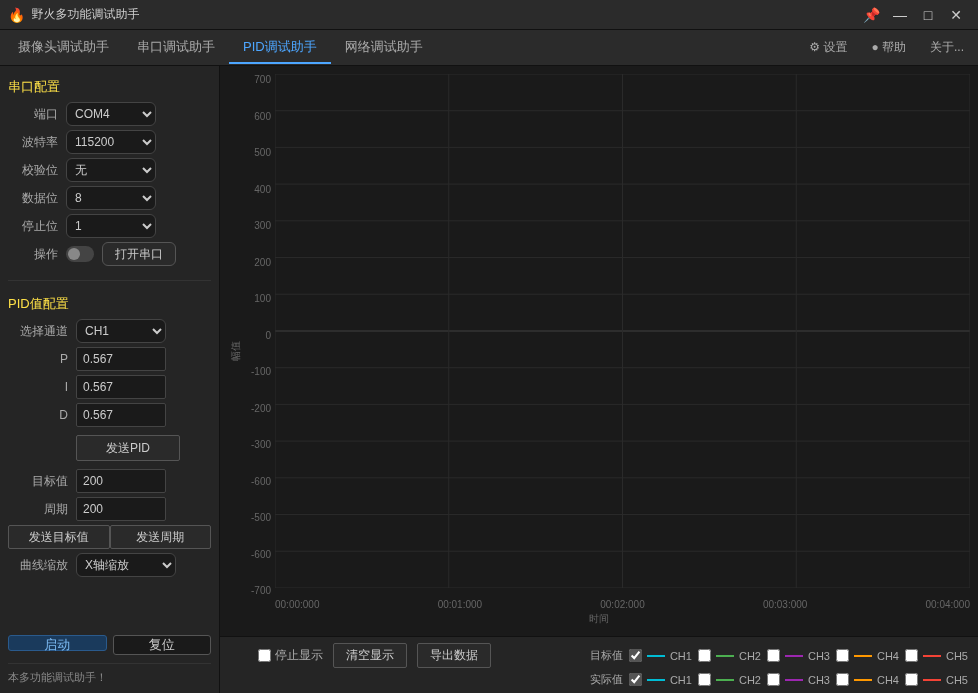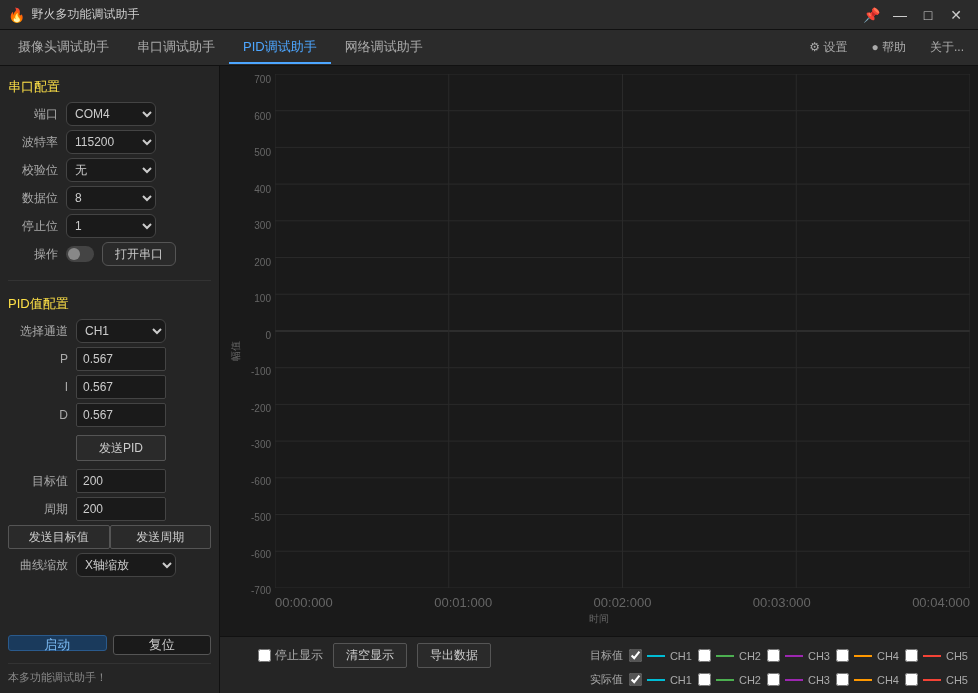--- a/index.html
+++ b/index.html
@@ -266,21 +266,21 @@
       flex-direction: column;
       justify-content: space-between;
       align-items: flex-end;
       padding-right: 4px;
     }
     .y-label {
       font-size: 10px;
       color: #666;
     }
     .x-label {
-      font-size: 13px;
+      font-size: 10px;
       color: #666;
     }
 
     
     #bottom-controls {
       background: #252525;
       border-top: 1px solid #111;
       padding: 6px 10px;
       display: flex;
       flex-direction: column;
@@ -456,21 +456,21 @@
       <div class="pid-row">
         <span class="pid-label" style="width:60px; text-align:right; margin-right:8px; color:#aaa;">I</span>
         <input class="form-input" type="text" value="0.567" style="width: 90px;">
       </div>
 
       <div class="pid-row">
         <span class="pid-label" style="width:60px; text-align:right; margin-right:8px; color:#aaa;">D</span>
         <input class="form-input" type="text" value="0.567" style="width: 90px;">
       </div>
 
-      <button class="btn-send-pid" style="margin-left:68px; width:90px;">发送PID</button>
+      <button class="btn-send-pid" style="margin-left:68px; width:104px;">发送PID</button>
 
       <div class="form-row" style="margin-top:4px;">
         <span class="form-label" style="width:60px;">目标值</span>
         <input class="form-input" type="text" value="200" style="width: 90px;">
       </div>
 
       <div class="form-row">
         <span class="form-label" style="width:60px;">周期</span>
         <input class="form-input" type="text" value="200" style="width: 90px;">
       </div>

